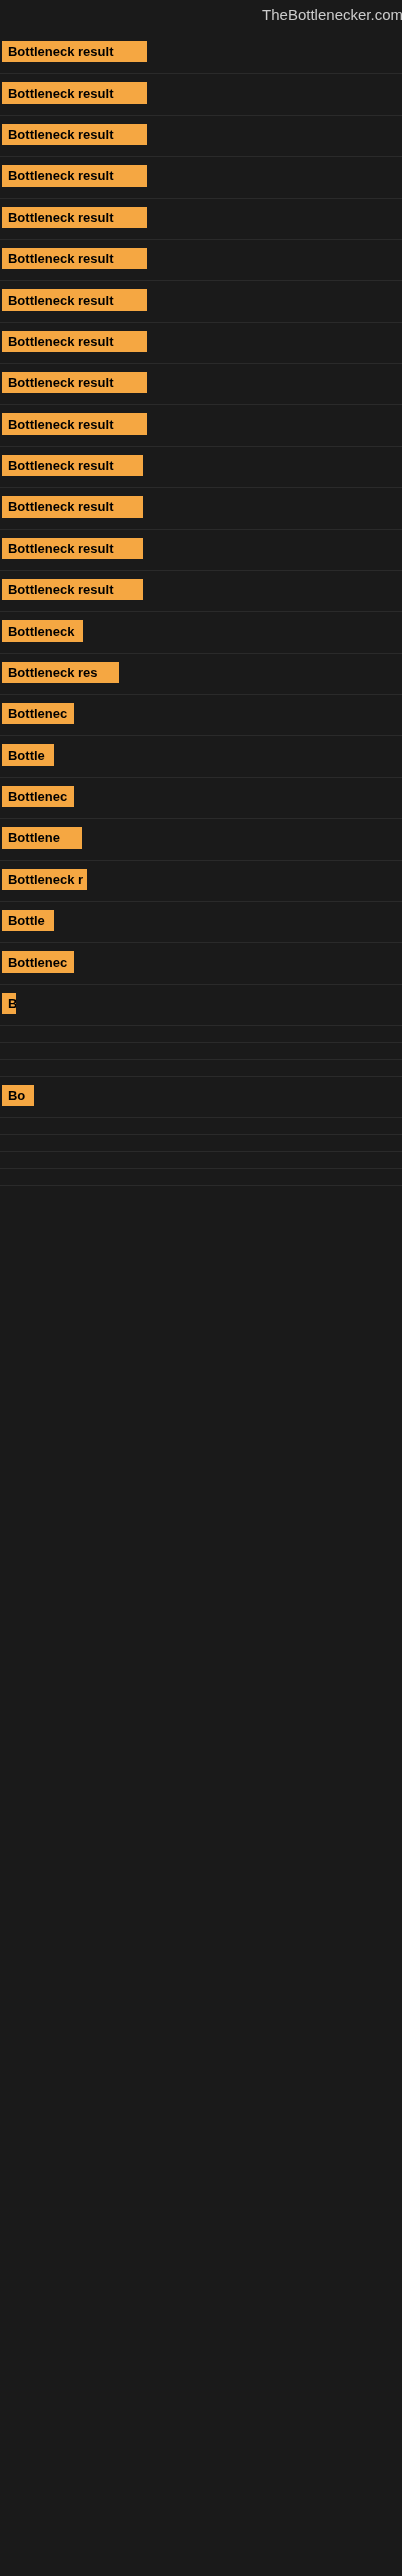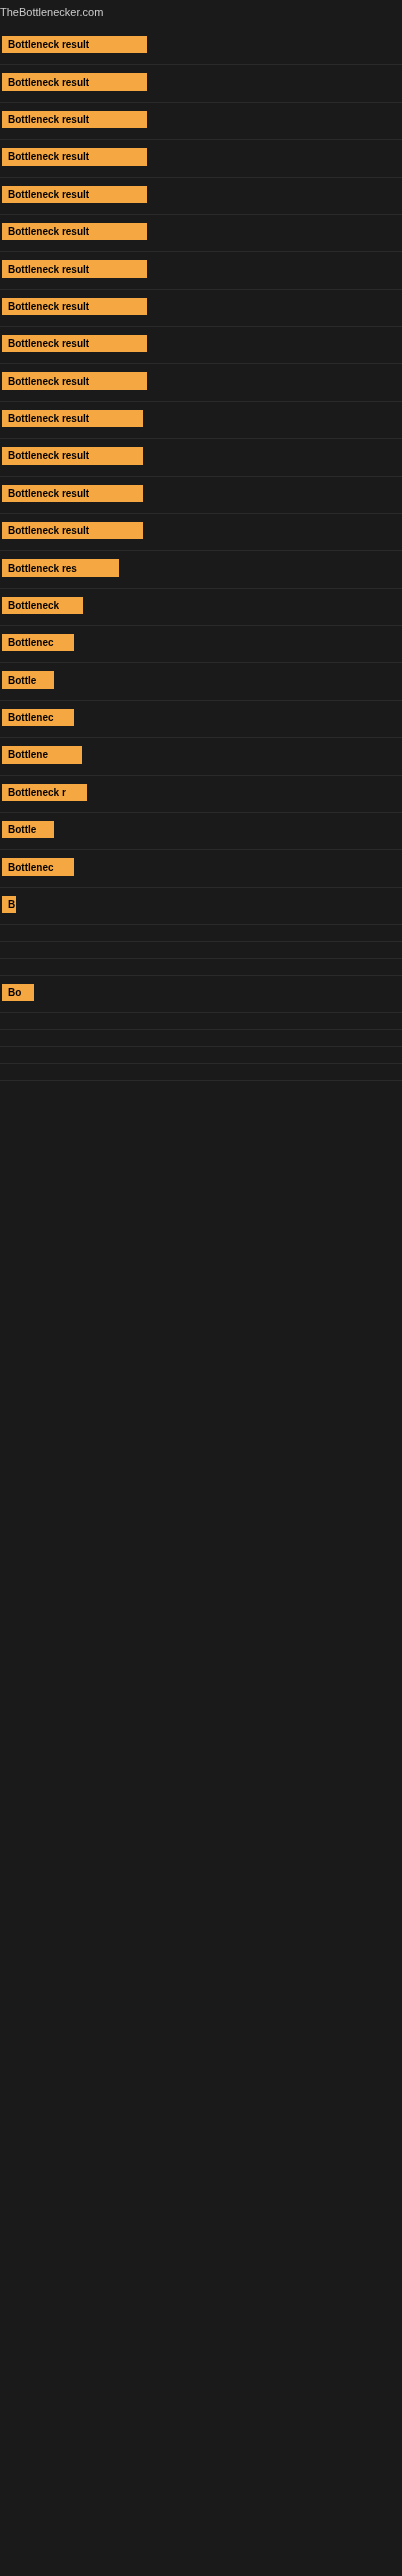--- a/index.html
+++ b/index.html
@@ -10,32 +10,32 @@
 
     body {
       width: 403px;
       min-height: 2576px;
       background-color: #1a1a1a;
       font-family: Arial, sans-serif;
       position: relative;
     }
 
     .site-title {
-      text-align: left;
+      text-align: right;
       color: #cccccc;
-      font-size: 11px;
+      font-size: 15px;
       font-weight: normal;
       padding: 6.4px 0 9.7px 0;
     }
 
     .bottleneck-bar {
       display: inline-block;
       background-color: #f5a742;
       color: #000;
-      font-size: 10px;
+      font-size: 13px;
       font-weight: bold;
       padding: 3.2px 6.4px;
       margin: 0 0 0 1.6px;
       white-space: nowrap;
       overflow: hidden;
     }
 
     .row {
       margin-bottom: 0;
       padding: 8px 0 8px 0;
@@ -57,22 +57,22 @@
     <div class="row"><span class="bottleneck-bar" style="width: 145px;">Bottleneck result</span></div>
     <div class="row"><span class="bottleneck-bar" style="width: 145px;">Bottleneck result</span></div>
     <div class="row"><span class="bottleneck-bar" style="width: 145px;">Bottleneck result</span></div>
     <div class="row"><span class="bottleneck-bar" style="width: 145px;">Bottleneck result</span></div>
     <div class="row"><span class="bottleneck-bar" style="width: 145px;">Bottleneck result</span></div>
     <div class="row"><span class="bottleneck-bar" style="width: 145px;">Bottleneck result</span></div>
     <div class="row"><span class="bottleneck-bar" style="width: 141px;">Bottleneck result</span></div>
     <div class="row"><span class="bottleneck-bar" style="width: 141px;">Bottleneck result</span></div>
     <div class="row"><span class="bottleneck-bar" style="width: 141px;">Bottleneck result</span></div>
     <div class="row"><span class="bottleneck-bar" style="width: 141px;">Bottleneck result</span></div>
+    <div class="row"><span class="bottleneck-bar" style="width: 81px;">Bottleneck</span></div>
     <div class="row"><span class="bottleneck-bar" style="width: 117px;">Bottleneck res</span></div>
-    <div class="row"><span class="bottleneck-bar" style="width: 81px;">Bottleneck</span></div>
     <div class="row"><span class="bottleneck-bar" style="width: 72px;">Bottlenec</span></div>
     <div class="row"><span class="bottleneck-bar" style="width: 52px;">Bottle</span></div>
     <div class="row"><span class="bottleneck-bar" style="width: 72px;">Bottlenec</span></div>
     <div class="row"><span class="bottleneck-bar" style="width: 80px;">Bottlene</span></div>
     <div class="row"><span class="bottleneck-bar" style="width: 85px;">Bottleneck r</span></div>
     <div class="row"><span class="bottleneck-bar" style="width: 52px;">Bottle</span></div>
     <div class="row"><span class="bottleneck-bar" style="width: 72px;">Bottlenec</span></div>
     <div class="row"><span class="bottleneck-bar" style="width: 14.5px;">B</span></div>
     <div class="row"></div>
     <div class="row"></div>

